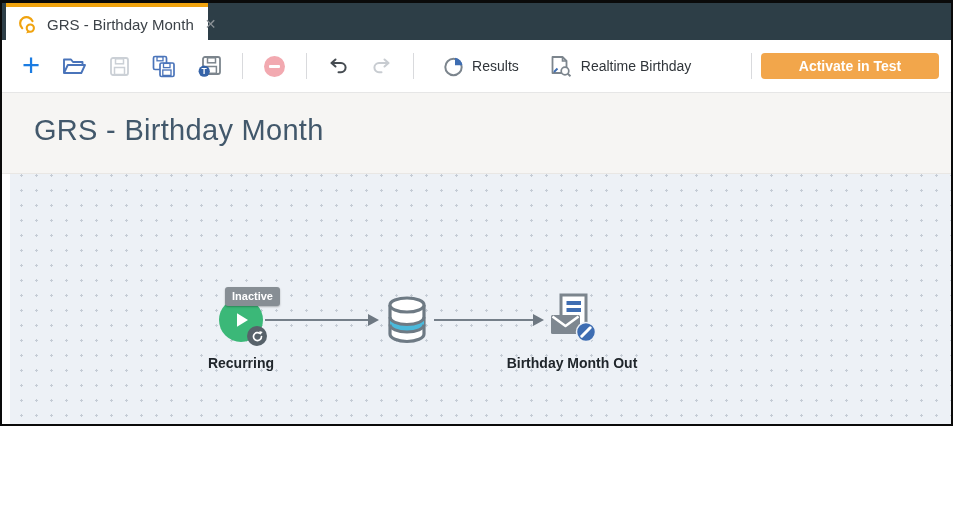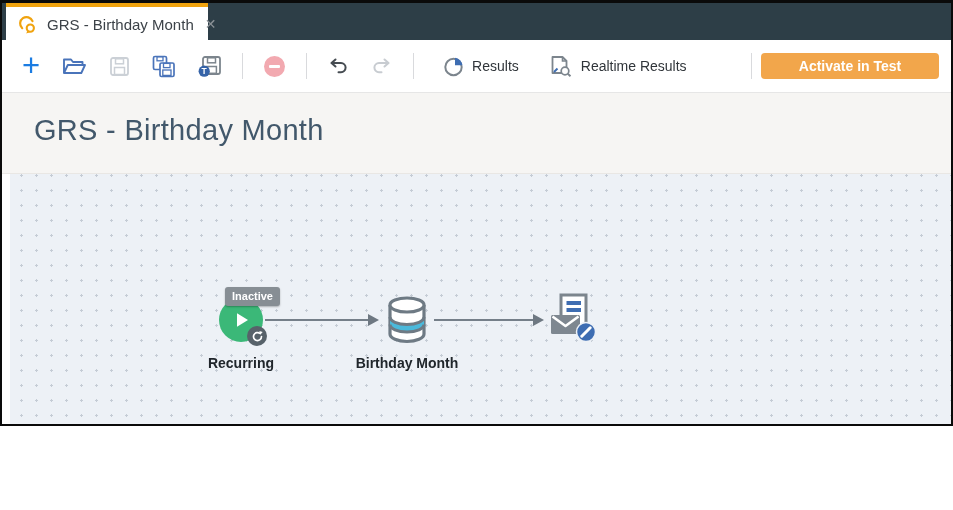--- a/index.html
+++ b/index.html
@@ -183,21 +183,21 @@
     <button class="tbtn" style="margin-left:18px;">
       <span style="display:flex;">
         <svg width="23" height="22" viewBox="0 0 23 22">
           <path d="M2.5 2 h10 l4 4 v12 h-14 Z" fill="#fff" stroke="#7c858d" stroke-width="1.8" stroke-linejoin="round"></path>
           <path d="M12.5 2 v4 h4" fill="none" stroke="#7c858d" stroke-width="1.6"></path>
           <path d="M4 17 L7.5 13.5" stroke="#3e6db2" stroke-width="2"></path>
           <circle cx="15" cy="16" r="3.8" fill="#fff" stroke="#7c858d" stroke-width="1.7"></circle>
           <line x1="17.8" y1="18.8" x2="20.5" y2="21.3" stroke="#7c858d" stroke-width="1.9"></line>
         </svg>
       </span>
-      <span>Realtime Results</span>
+      <span>Realtime Birthday</span>
     </button>
     <div class="right-group">
       <div class="tsep"></div>
       <button class="activate">Activate in Test</button>
 
     </div>
   </div>
 
   <div class="titleband">
     <h1 class="page-title">GRS - Birthday Month</h1>
@@ -231,30 +231,30 @@
       <span style="display:flex;">
         <svg width="46" height="51" viewBox="0 0 46 51">
           <path d="M6 10 v29 a17 7.5 0 0 0 34 0 V10" fill="#fff" stroke="#6e7a84" stroke-width="3.2" stroke-linejoin="round"></path>
           <path d="M6 22 a17 7.5 0 0 0 34 0 v7.5 a17 7.5 0 0 1 -34 0 Z" fill="#4ab9db"></path>
           <path d="M6 22 a17 7.5 0 0 0 34 0" fill="none" stroke="#6e7a84" stroke-width="3"></path>
           <path d="M6 29.5 a17 7.5 0 0 0 34 0" fill="none" stroke="#6e7a84" stroke-width="3"></path>
           <ellipse cx="23" cy="10" rx="17" ry="7" fill="#fff" stroke="#6e7a84" stroke-width="3.2"></ellipse>
         </svg>
       </span>
     </div>
-    <div class="node-label" style="left:327px; top:181px; width:140px;">Birthday Month</div>
 
     <div class="flow-node-icon" style="left:538px; top:119px;">
       <span style="display:flex;">
         <svg width="49" height="50" viewBox="0 0 49 50">
           <rect x="13" y="2" width="25" height="32" fill="#fff" stroke="#7c858d" stroke-width="3"></rect>
           <rect x="18.5" y="8" width="14.5" height="4" fill="#3e6db2"></rect>
           <rect x="18.5" y="15" width="14.5" height="4" fill="#3e6db2"></rect>
           <rect x="3" y="22" width="29" height="19" rx="1.5" fill="#7e8790"></rect>
           <path d="M4.5 23.5 L17.5 33 L30.5 23.5" fill="none" stroke="#fff" stroke-width="2.6" stroke-linejoin="round"></path>
           <circle cx="38" cy="39" r="9.5" fill="#3e6db2" stroke="#edf1f6" stroke-width="1.5"></circle>
           <line x1="33.8" y1="43.2" x2="42.2" y2="34.8" stroke="#fff" stroke-width="3" stroke-linecap="round"></line>
         </svg>
       </span>
     </div>
+    <div class="node-label" style="left:482px; top:181px; width:160px;">Birthday Month Out</div>
 
   </div>
 </div>
 
 </body></html>

